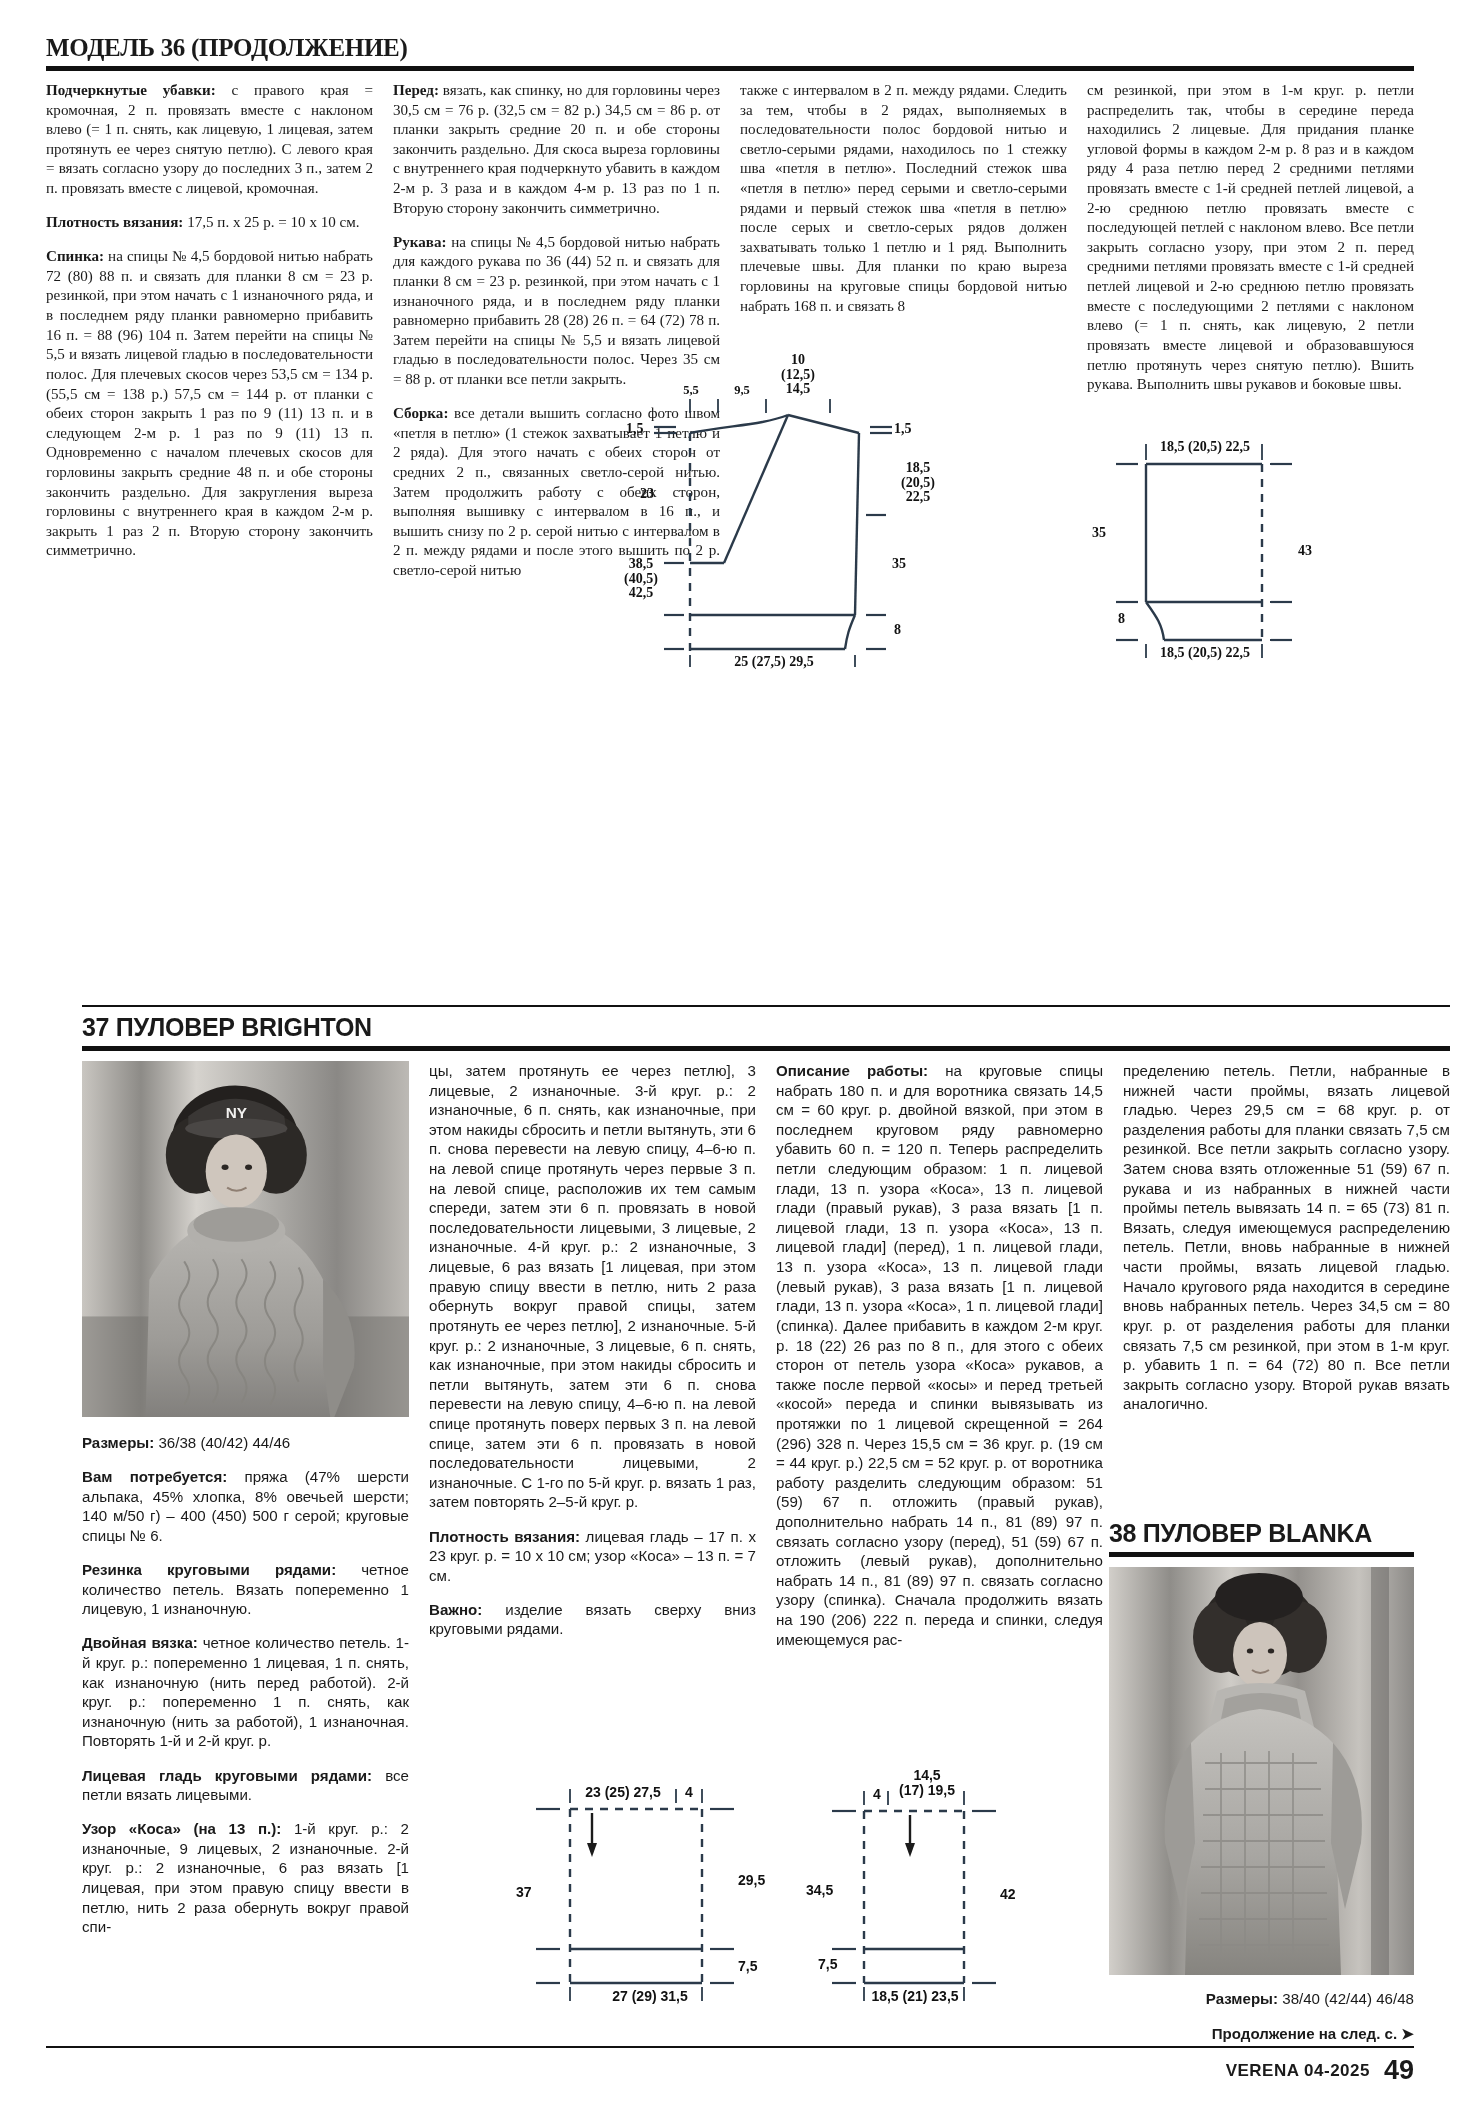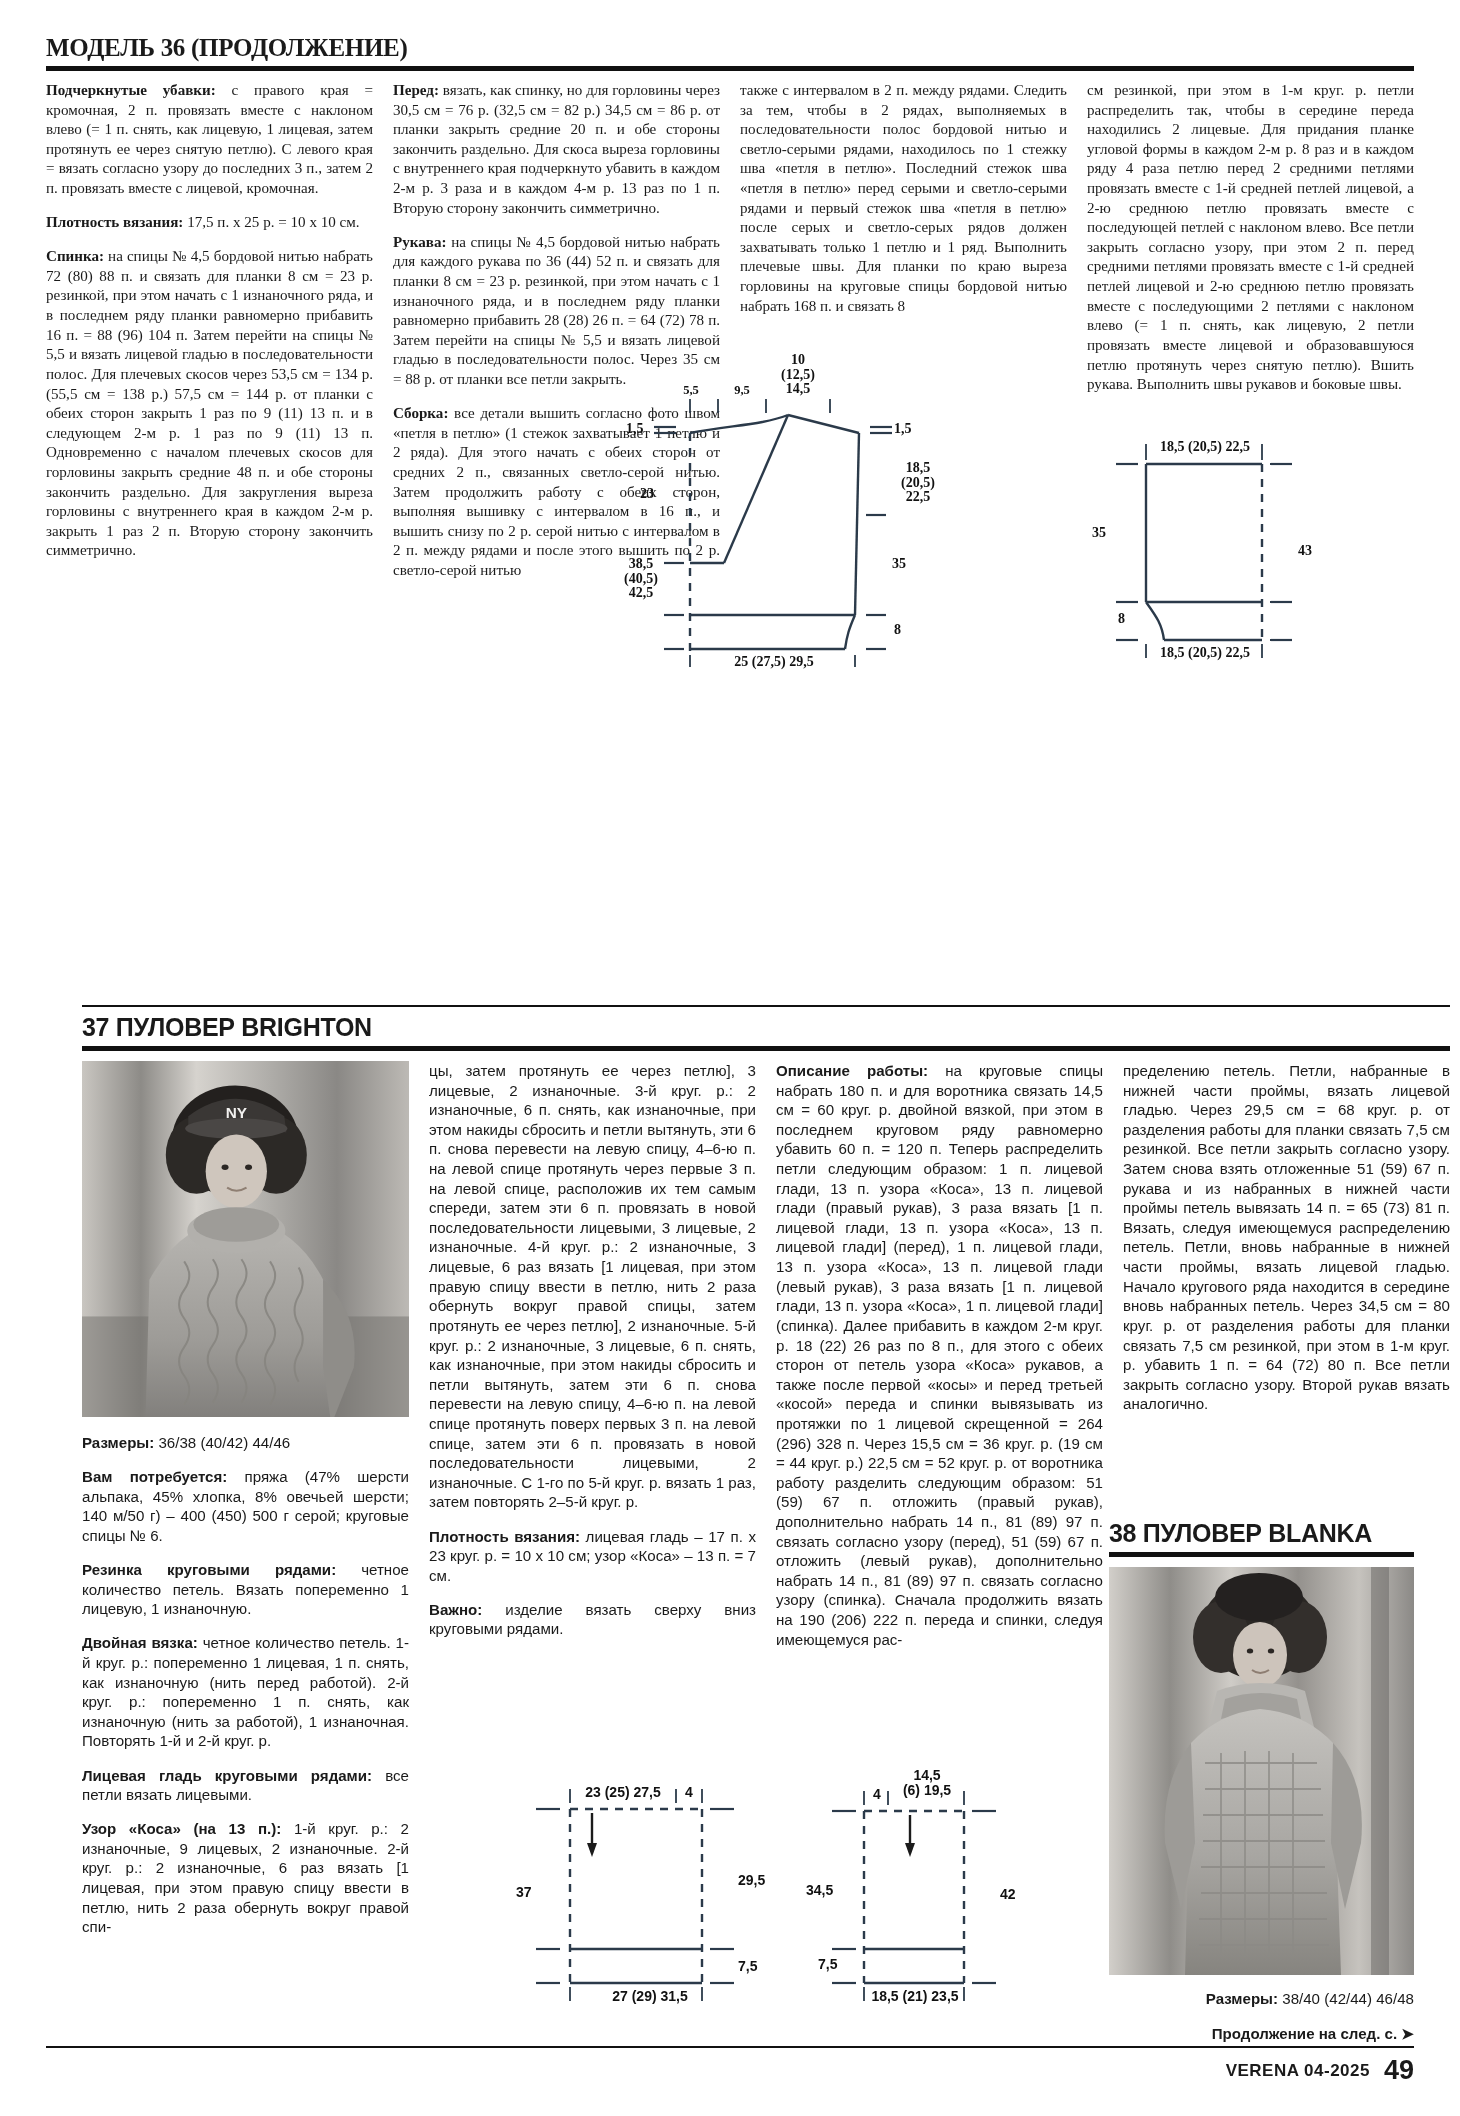--- a/index.html
+++ b/index.html
@@ -335,21 +335,21 @@
         <line x1="52" y1="218" x2="152" y2="218" stroke="#2b3a4a" stroke-width="2.4"></line>
         <line x1="20" y1="218" x2="44" y2="218" stroke="#2b3a4a" stroke-width="2.2"></line>
         <line x1="160" y1="218" x2="184" y2="218" stroke="#2b3a4a" stroke-width="2.2"></line>
 
         <line x1="52" y1="222" x2="52" y2="236" stroke="#2b3a4a" stroke-width="1.8"></line>
         <line x1="152" y1="222" x2="152" y2="236" stroke="#2b3a4a" stroke-width="1.8"></line>
       </svg>
       <div class="lbl" style="left:54px; top:22px; width:22px;">4</div>
       <div class="lbl" style="left:78px; top:3px; width:74px;">
         <span style="display:block">14,5</span>
-        <span style="display:block">(6) 19,5</span>
+        <span style="display:block">(17) 19,5</span>
       </div>
       <div class="lbl" style="left:-6px; top:118px;">34,5</div>
       <div class="lbl" style="left:188px; top:122px;">42</div>
       <div class="lbl" style="left:6px; top:192px;">7,5</div>
       <div class="lbl" style="left:48px; top:224px; width:110px;">18,5 (21) 23,5</div>
     </div>
   </div>
 
   <div id="m38-wrap">
     <div class="sec-head">38 ПУЛОВЕР BLANKA</div>

